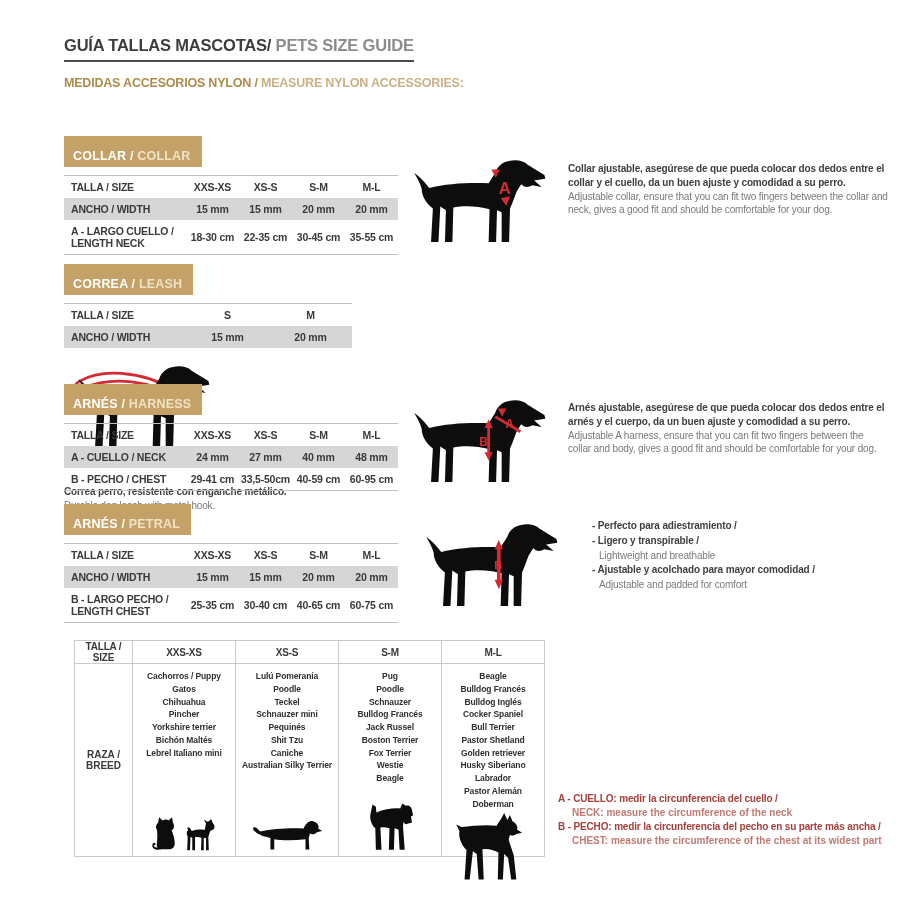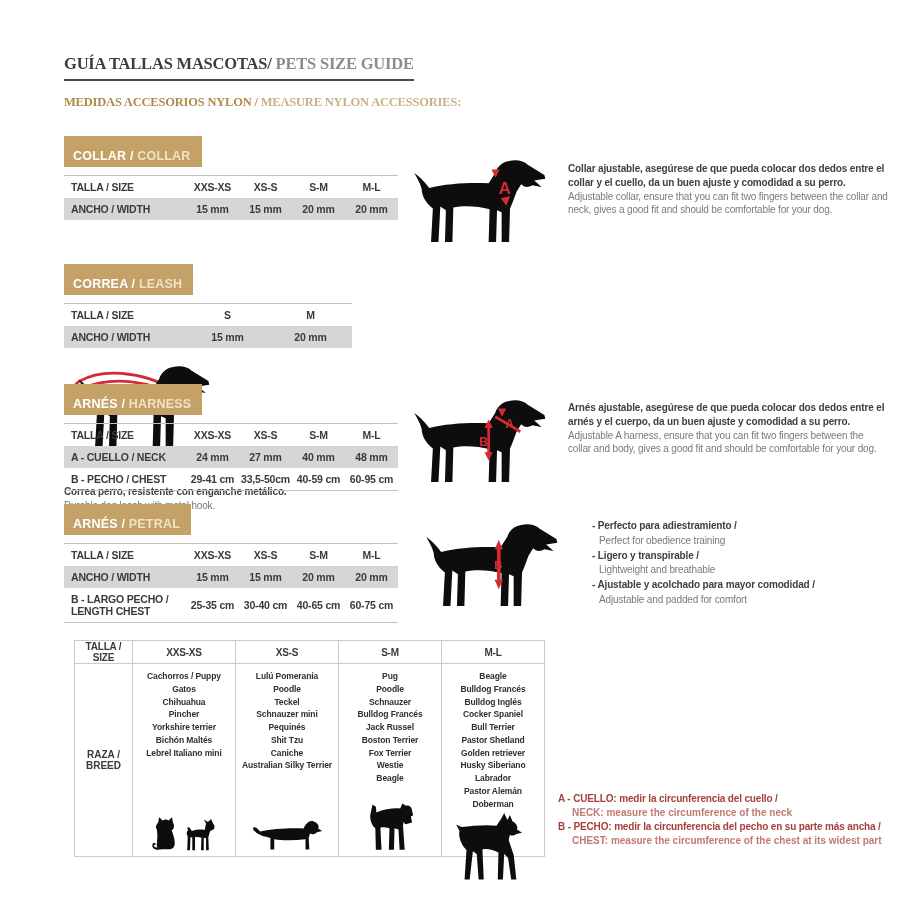--- a/index.html
+++ b/index.html
@@ -1,20 +1,20 @@
 <!DOCTYPE html>
 <html><head>
 <meta charset="utf-8">
 <style>
   html,body{margin:0;padding:0;background:#fff;}
   .page{position:relative;width:900px;height:900px;background:#ffffff;overflow:hidden;
         font-family:"Liberation Sans",sans-serif;-webkit-font-smoothing:antialiased;}
 
   
-  .hdr{position:absolute;left:64px;top:54px;font-family:Liberation Serif, serif;}
+  .hdr{position:absolute;left:64px;top:36px;}
   .title{display:inline-block;border-bottom:2px solid #4a4a4a;padding-bottom:5px;
          font-size:16.5px;font-weight:bold;letter-spacing:-0.2px;}
   .title .es{color:#3d3d3d;}
   .title .en{color:#8c8c8c;font-weight:bold;}
   .subtitle{margin-top:14px;font-size:12.5px;font-weight:bold;letter-spacing:-0.2px;}
   .subtitle .es{color:#ad8c4b;}
   .subtitle .en{color:#c9b184;text-align:center;}
 
   
   .section{position:absolute;left:64px;width:828px;display:flex;}
@@ -95,20 +95,28 @@
           <th>XS-S</th>
           <th>S-M</th>
           <th>M-L</th>
         </tr>
         <tr class="gray">
           <td class="lbl">ANCHO / WIDTH</td>
           <td>15 mm</td>
           <td>15 mm</td>
           <td>20 mm</td>
           <td>20 mm</td>
+        </tr>
+        <tr class="rule-bot">
+          <td class="lbl">A - LARGO CUELLO /
+LENGTH NECK</td>
+          <td>18-30 cm</td>
+          <td>22-35 cm</td>
+          <td>30-45 cm</td>
+          <td>35-55 cm</td>
         </tr>
       </tbody>
         </table>
     </div>
     <div class="dog-col" style="padding-top:18px;">
       <svg width="158" height="94" viewBox="0 0 170 100">
         <path class="ink" d="M10,20 C16,24 22,31 26,36 C45,31 72,30 90,31 L97,20 C99,13 105,8 112,7 C120,5 128,7 132,11 L150,22 L151,26 L139,28 L147,35 L137,33 C132,36 128,35 125,32 L120,40 C117,48 115,54 113,58 L112,94 L104,94 L104,62 L99,60 L98,94 L90,94 L91,59 C78,55 62,55 52,57 L51,94 L43,94 L44,60 L38,56 L36,94 L28,94 L30,58 C22,52 18,44 18,37 C16,30 12,24 10,20 Z"></path>
         <path class="red" d="M93,16 h9 l-4.5,9 z"></path>
         <text x="101" y="43" font-size="18" font-weight="bold" fill="#d42b33" font-family="Liberation Sans, sans-serif">A</text>
         <path class="red" d="M103,47 l10,-2 l-4,10 z"></path>
@@ -250,21 +258,20 @@
       <svg width="158" height="94" viewBox="0 0 170 100">
         <path class="ink" d="M10,20 C16,24 22,31 26,36 C45,31 72,30 90,31 L97,20 C99,13 105,8 112,7 C120,5 128,7 132,11 L150,22 L151,26 L139,28 L147,35 L137,33 C132,36 128,35 125,32 L120,40 C117,48 115,54 113,58 L112,94 L104,94 L104,62 L99,60 L98,94 L90,94 L91,59 C78,55 62,55 52,57 L51,94 L43,94 L44,60 L38,56 L36,94 L28,94 L30,58 C22,52 18,44 18,37 C16,30 12,24 10,20 Z"></path>
         <path class="redline" stroke-width="4" d="M88,30 L88,70"></path>
         <path class="red" d="M83.5,33 l4.5,-10 l4.5,10 z"></path>
         <text x="83" y="54" font-size="12" font-weight="bold" fill="#d42b33" font-family="Liberation Sans, sans-serif">B</text>
         <path class="red" d="M83.5,66 h9 l-4.5,10 z"></path>
       </svg>
     </div>
     <div class="desc desc-col bullets" style="padding-top:15px;">
       <div class="es">- Perfecto para adiestramiento /</div>
-      <div class="en">Perfect for obedience training</div>
       <div class="es">- Ligero y transpirable /</div>
       <div class="en">Lightweight and breathable</div>
       <div class="es">- Ajustable y acolchado para mayor comodidad /</div>
       <div class="en">Adjustable and padded for comfort</div>
     </div>
   </div>
 
   <div class="breedwrap">
     <table class="breeds">
       <colgroup>

